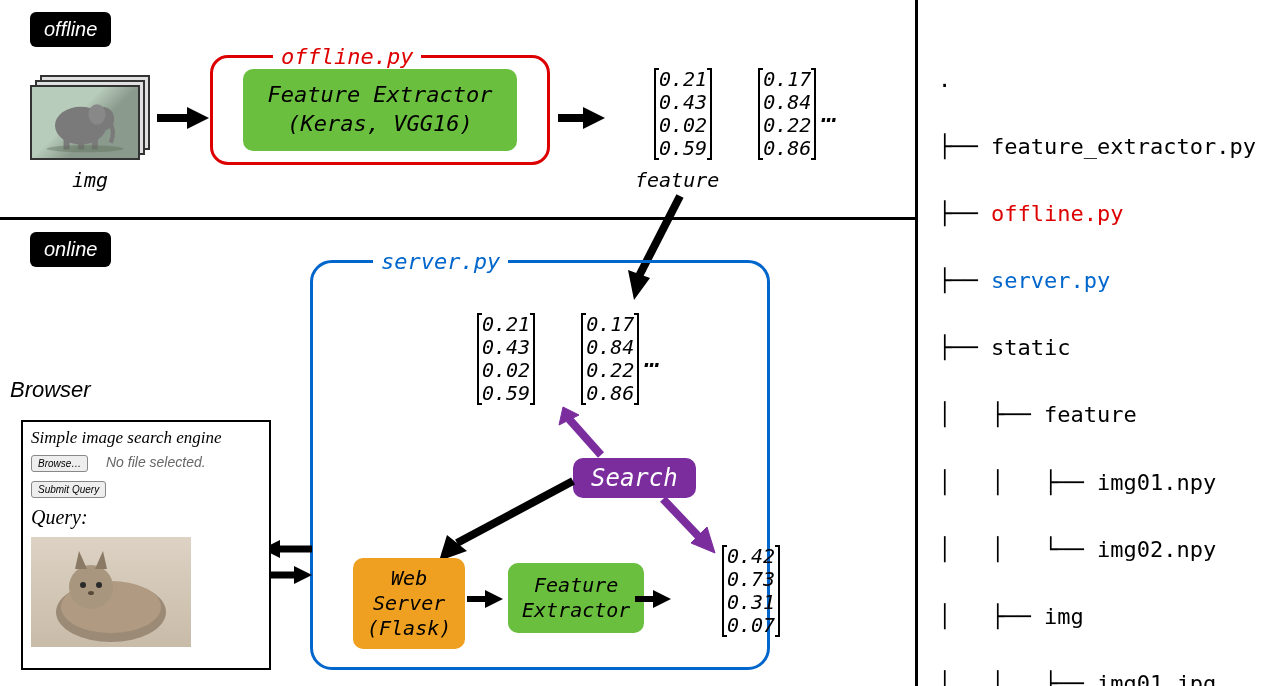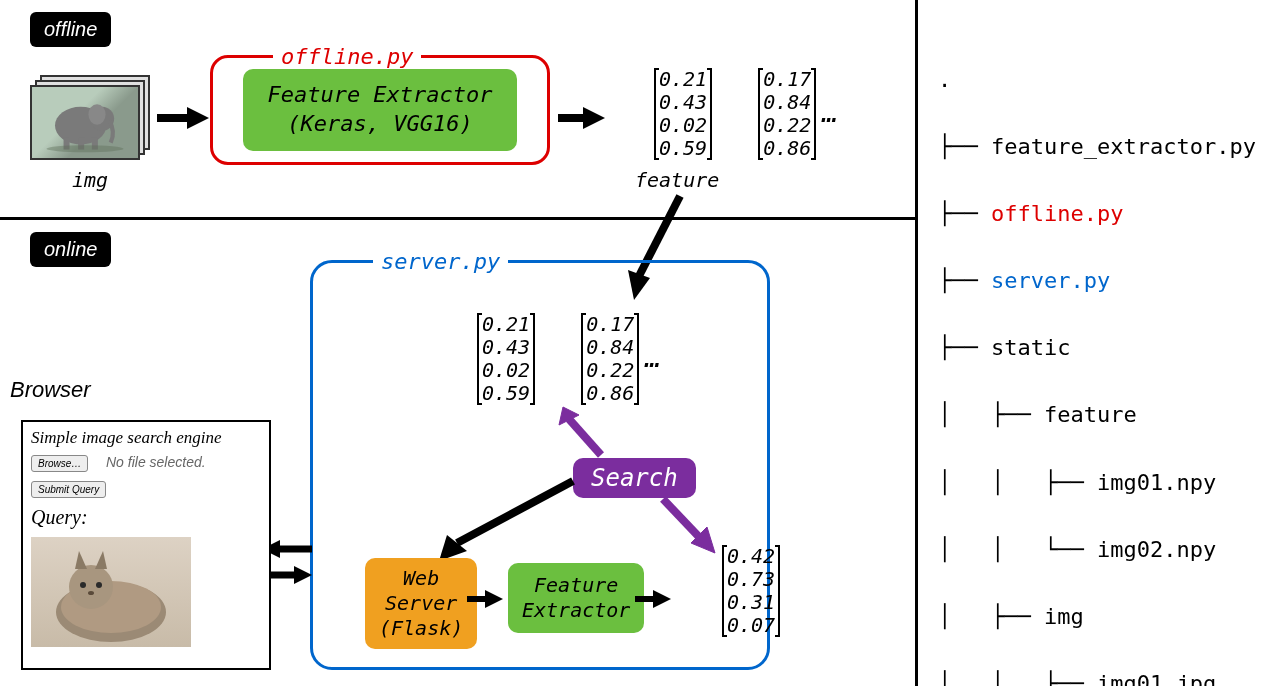--- a/index.html
+++ b/index.html
@@ -178,21 +178,21 @@
           </svg>
         </div>
 
         <div class="arrow purple-arrow" style="left:340px; top:228px;">
           <svg width="70" height="70">
             <line x1="10" y1="8" x2="48" y2="48" stroke-width="8"></line>
             <polygon points="38,52 62,62 54,36"></polygon>
           </svg>
         </div>
 
-        <div class="webserver-box" style="left:52px; top:295px;">
+        <div class="webserver-box" style="left:40px; top:295px;">
           <div>Web</div>
           <div>Server</div>
           <div>(Flask)</div>
         </div>
 
         <div class="arrow" style="left:152px; top:325px;">
           <svg width="40" height="22">
               <line x1="2" y1="11" x2="22" y2="11" stroke="#000" stroke-width="6"></line>
               <polygon points="20,2 38,11 20,20" fill="#000"></polygon>
             </svg>

